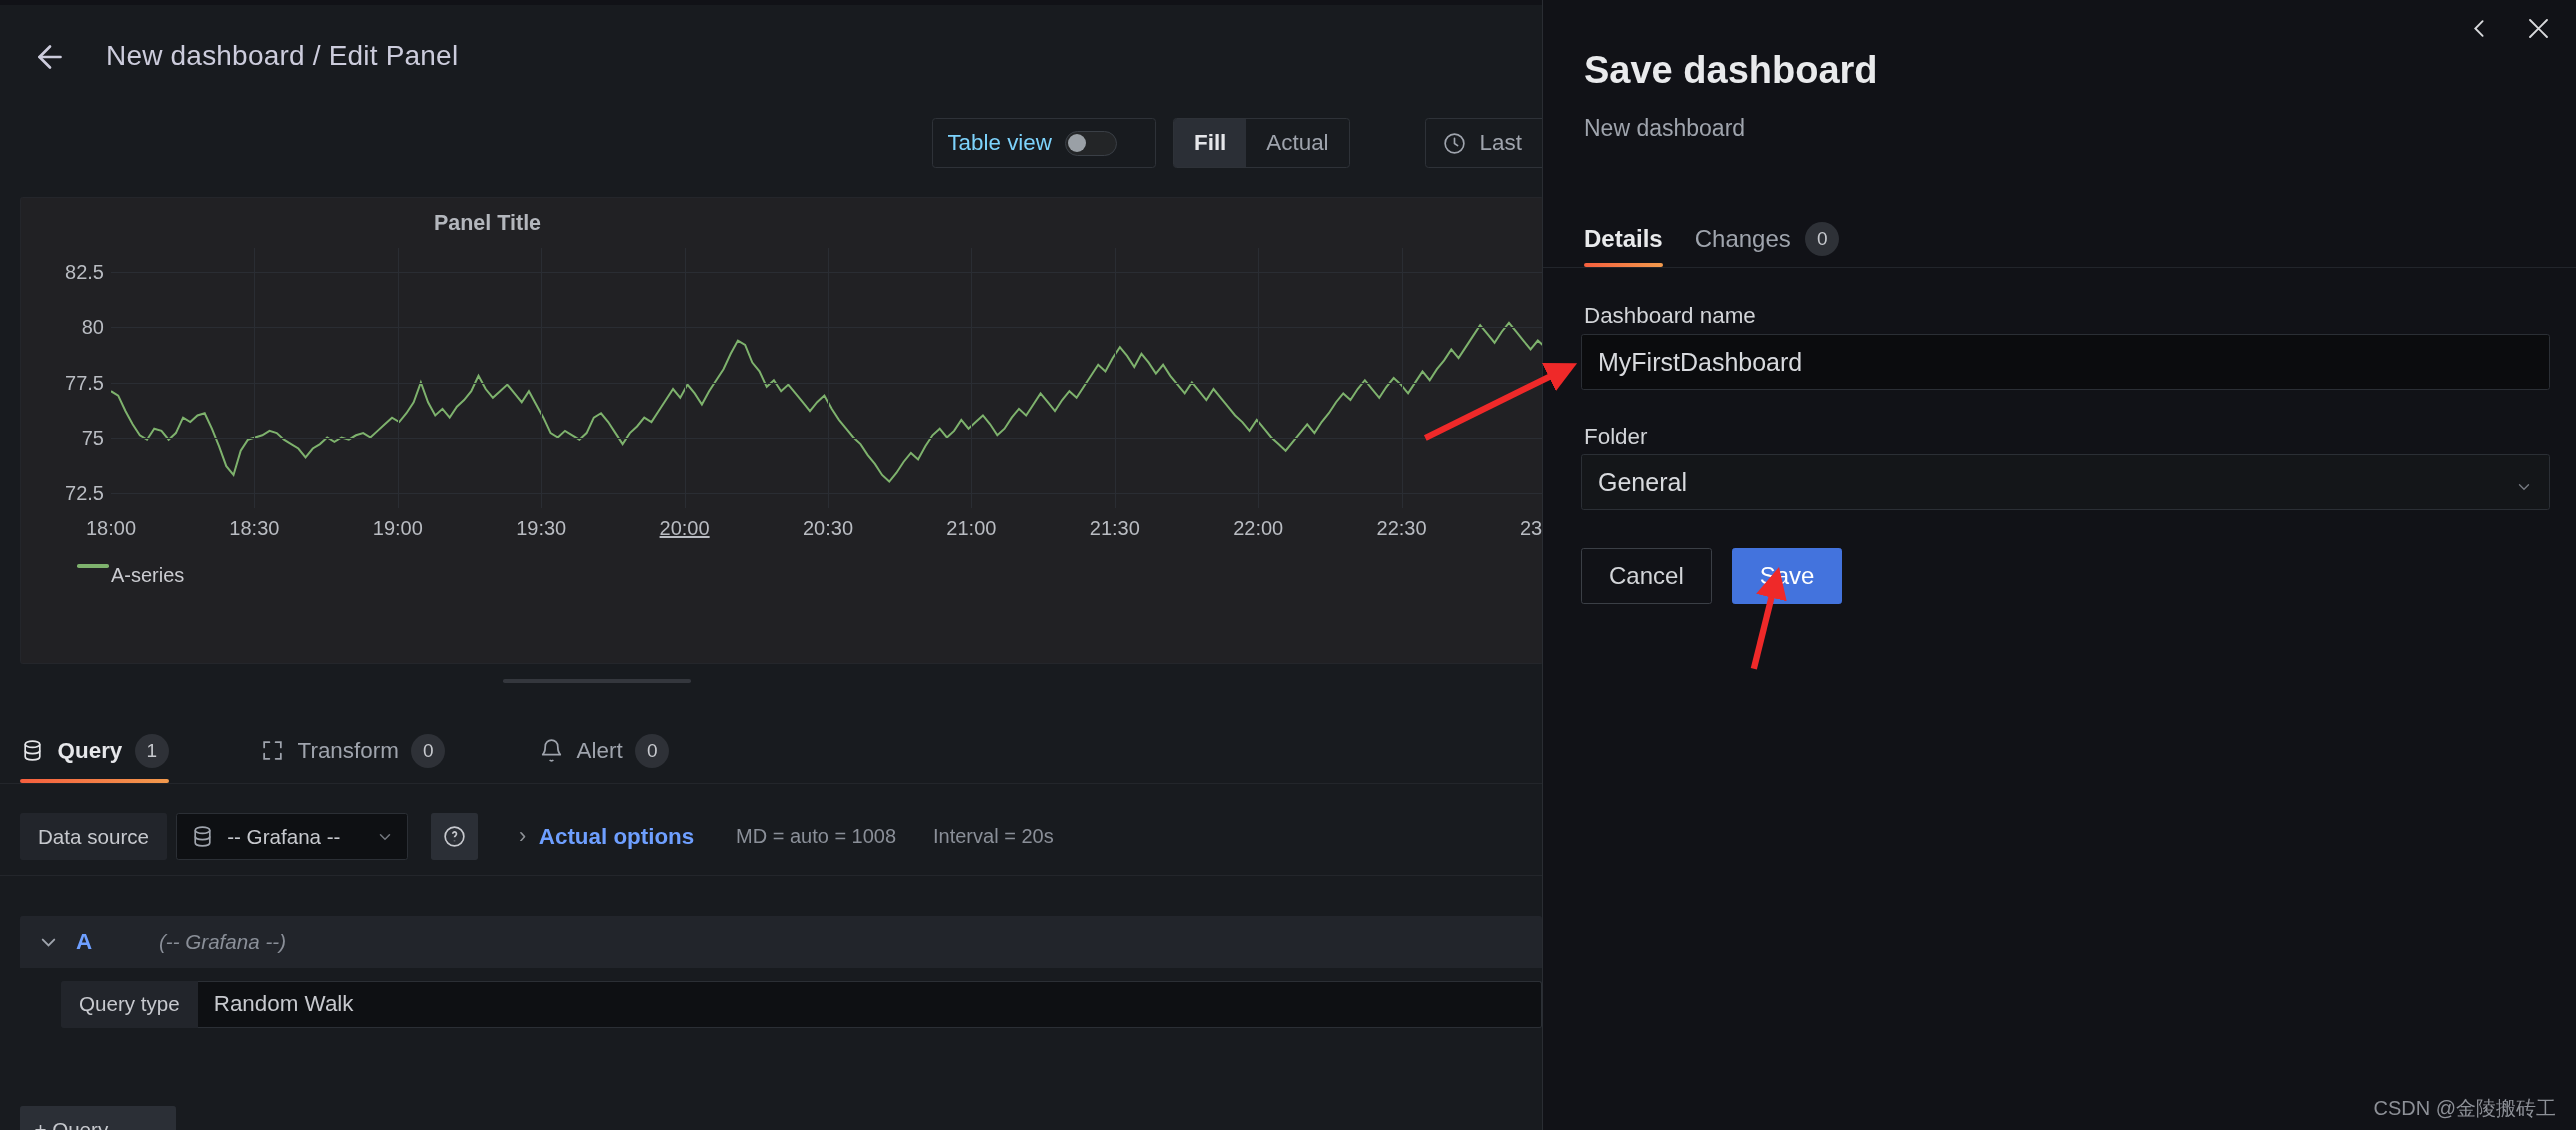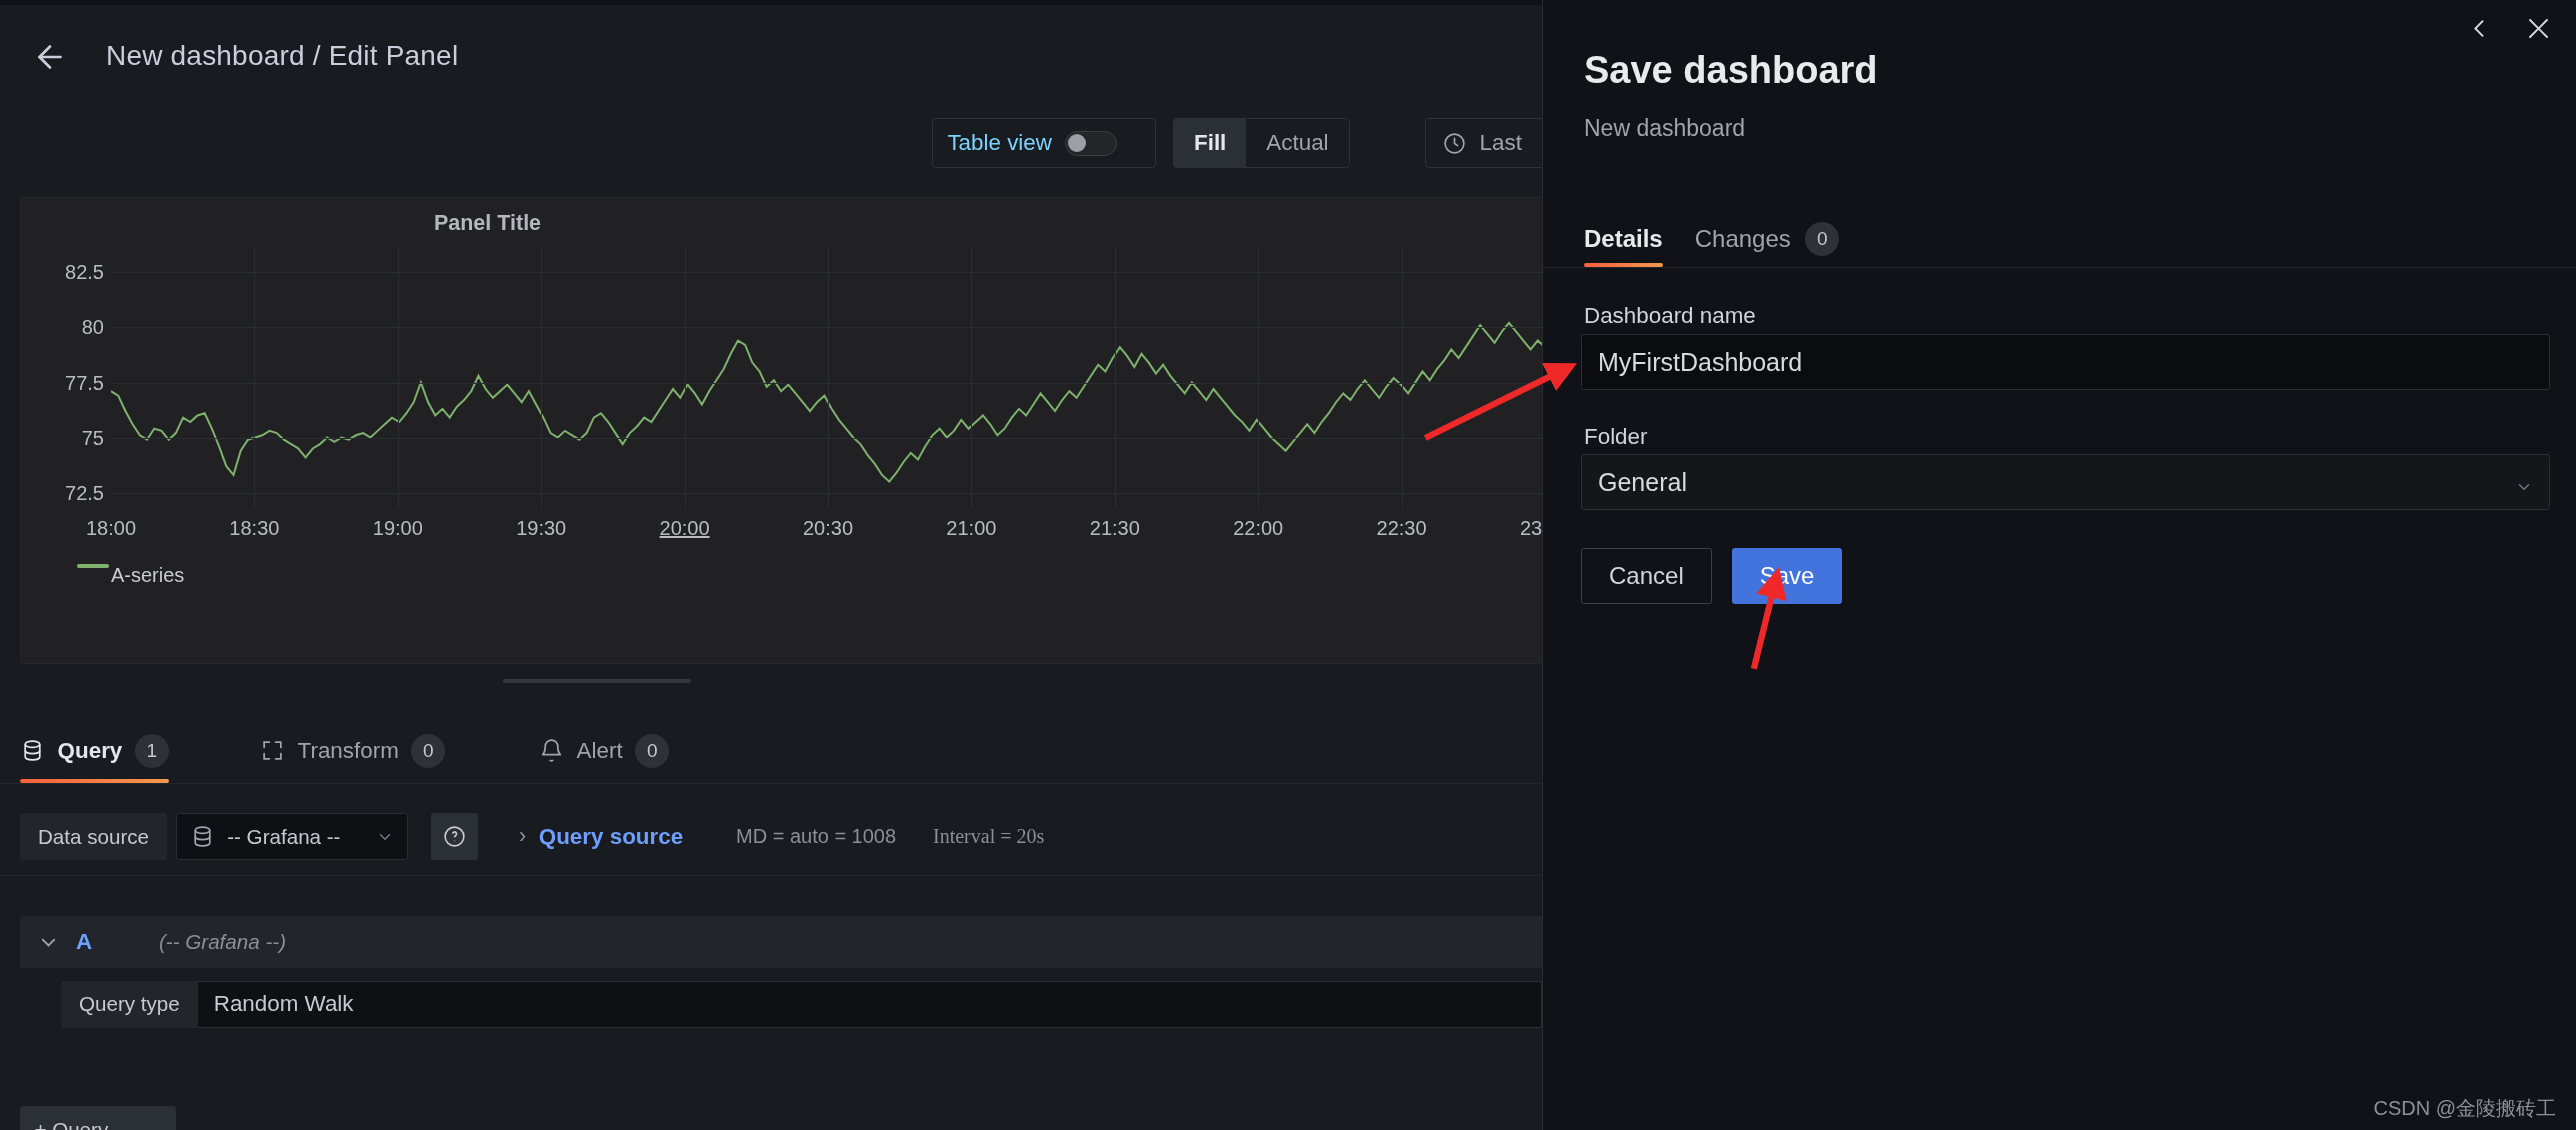--- a/index.html
+++ b/index.html
@@ -373,24 +373,24 @@
       </div>
       <div class="ds-help">
         <svg width="25" height="25" viewBox="0 0 24 24" fill="none" stroke="#c7c9ce" stroke-width="1.6">
           <circle cx="12" cy="12" r="9"></circle>
             <path d="M12 16v.5"></path>
             <path d="M10.3 9.4a1.8 1.8 0 113.1 1.3c-.7.7-1.4 1.1-1.4 2.1"></path>
         </svg>
       </div>
       <div class="qopt-toggle">
         <span class="caret">›</span>
-        <span class="qo">Query source</span>
+        <span class="qo">Actual options</span>
       </div>
       <div class="qopt-meta" style="left:736px;">MD = auto = 1008</div>
-      <div class="qopt-meta" style="left:933px;font-family:Liberation Serif, serif;">Interval = 20s</div>
+      <div class="qopt-meta" style="left:933px;">Interval = 20s</div>
     </div>
     <div class="ds-divider"></div>
 
     <div class="query-card">
       <div class="query-head">
         <span class="collapse">
           <svg width="23" height="23" viewBox="0 0 24 24" fill="none" stroke="#9fa4ad" stroke-width="2" stroke-linecap="round">
               <path d="M6 9l6 6 6-6"></path>
             </svg>
         </span>

